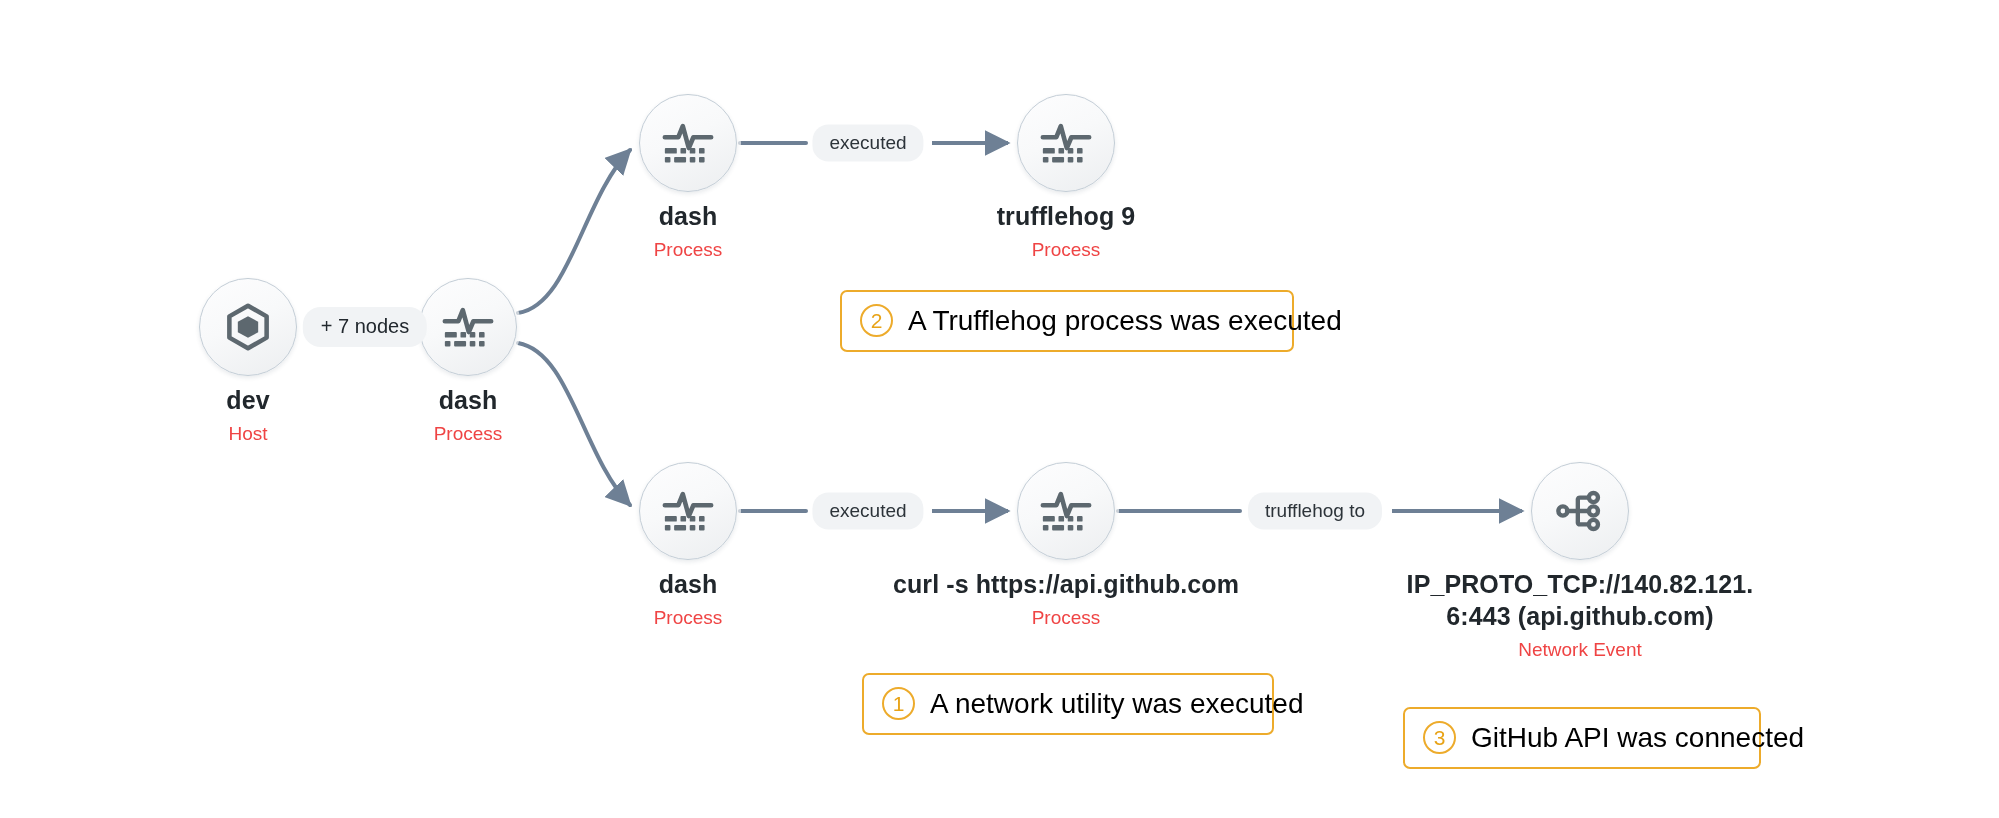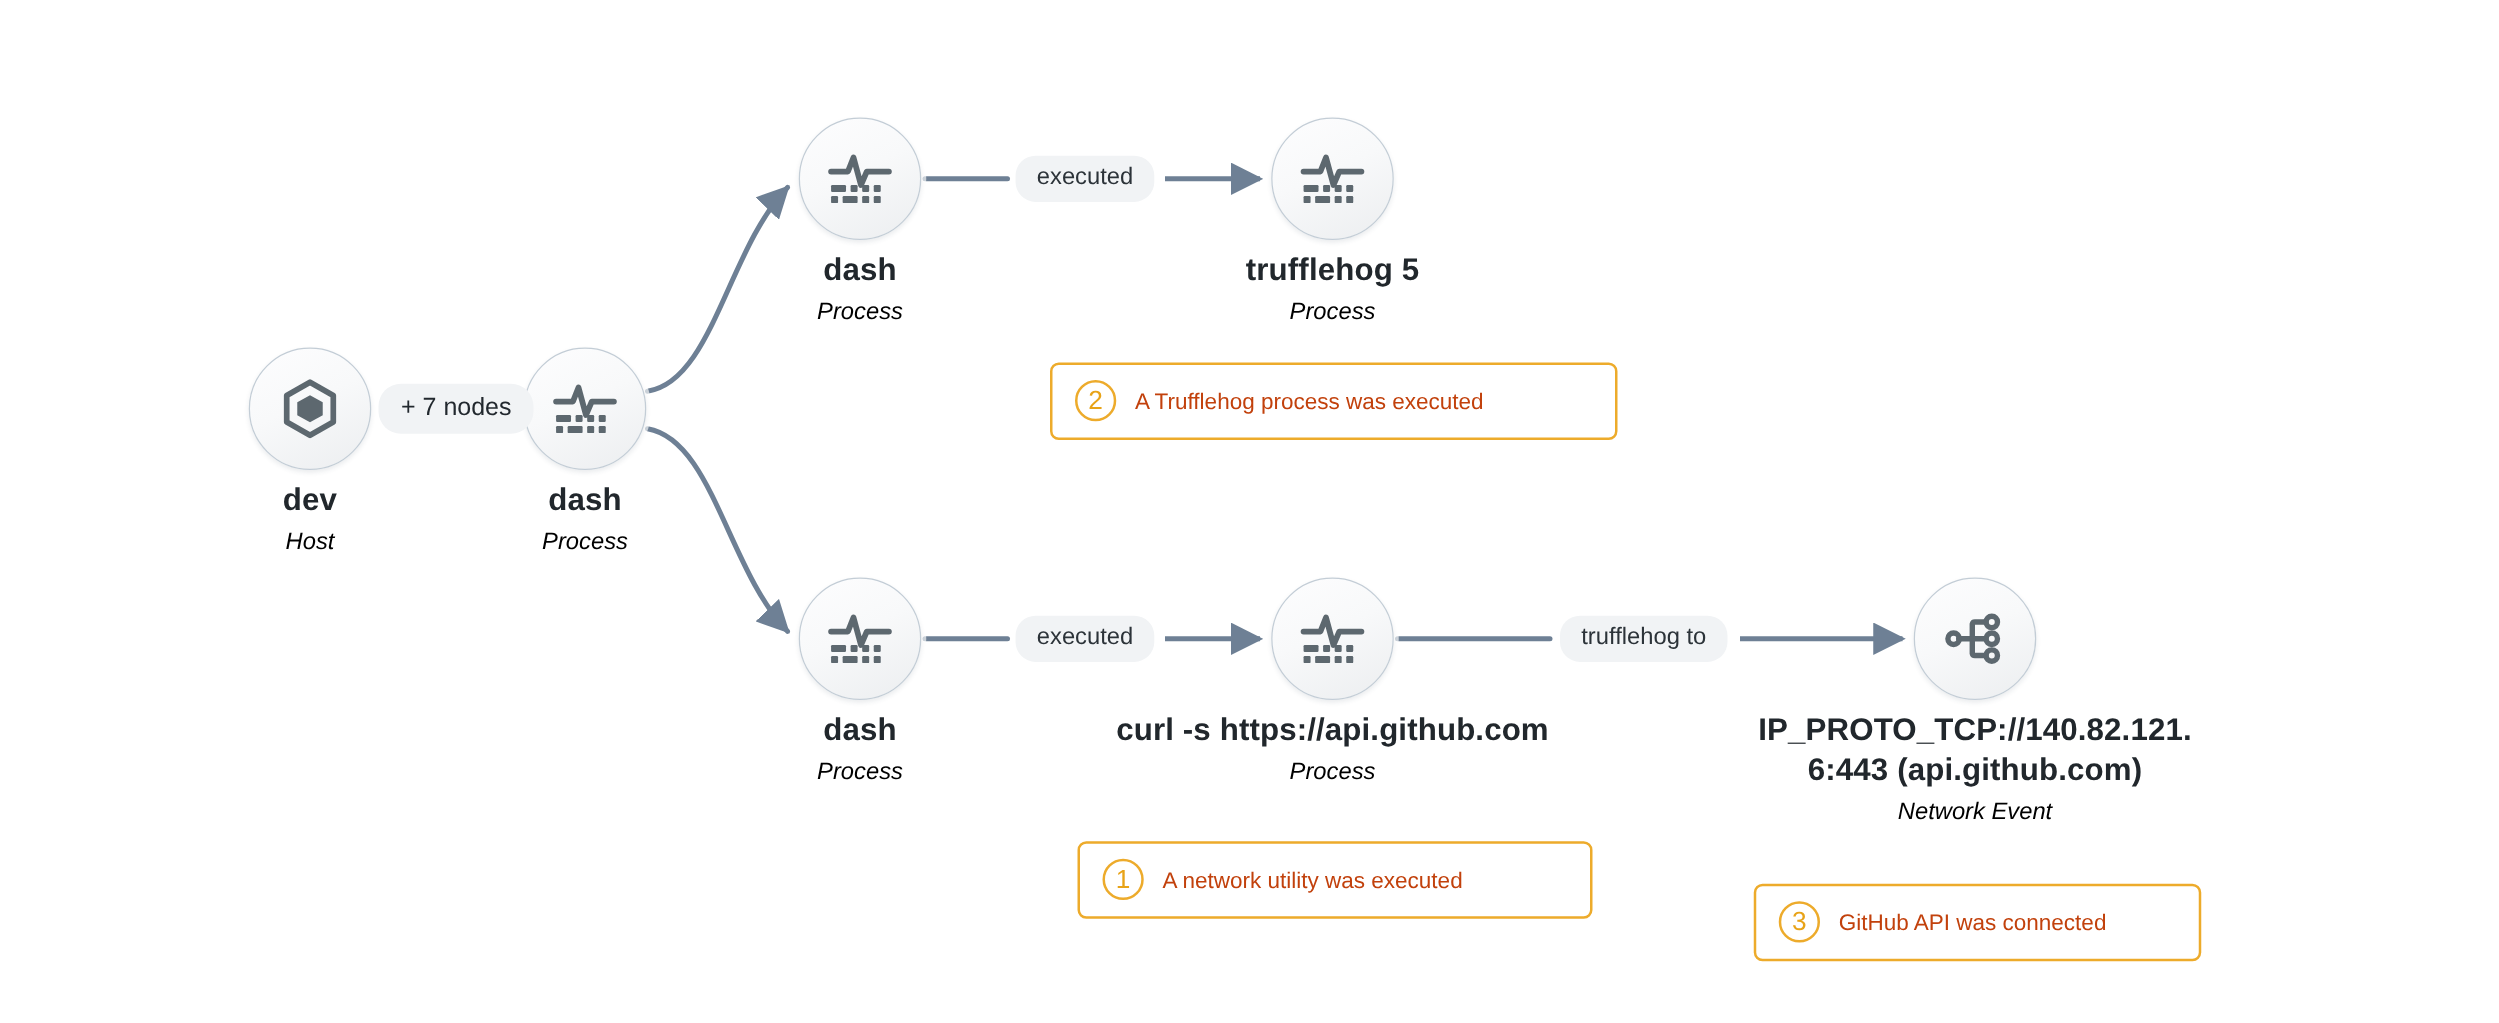--- a/index.html
+++ b/index.html
@@ -25,21 +25,21 @@
   .node .caption{
     position:absolute;left:-190px;top:57px;width:380px;text-align:center;
     pointer-events:none;
   }
   .node .title{
     font-size:25px;color:#21272c;line-height:32px;letter-spacing:.1px;
     white-space:pre-line;
     font-weight:bold;
   }
   .node .subtitle{
-    font-size:19px;color:#000000;line-height:26px;margin-top:5px;font-style:italic;
+    font-size:19px;color:#ef4444;line-height:26px;margin-top:5px;
   }
   .node.narrow .caption{left:-140px;width:280px;}
 
   
   .edge-label{
     position:absolute;transform:translate(-50%,-50%);
     background:#f1f3f5;border-radius:16px;
     padding:8px 17px 9px;font-size:19px;color:#2c3339;white-space:nowrap;
     line-height:20px;
   }
@@ -56,21 +56,21 @@
     border:2px solid #edab2b;border-radius:7px;background:#ffffff;
     display:flex;align-items:center;gap:15px;
     padding:13px 20px 14px 18px;
   }
   .callout .num{
     flex:0 0 auto;width:33px;height:33px;border-radius:50%;
     border:2px solid #edab2b;color:#e8a317;
     font-size:21px;line-height:29px;text-align:center;
     box-sizing:border-box;
   }
-  .callout .ctext{font-size:18px;color:#c2410c;white-space:nowrap;line-height:28px;}
+  .callout .ctext{font-size:28px;color:#000000;white-space:nowrap;line-height:28px;}
 </style>
 </head>
 <body>
 
 <div id="graph">
 
   <svg class="edge-layer" viewBox="0 0 1999 818" width="1999" height="818" xmlns="http://www.w3.org/2000/svg">
     <defs>
       <marker id="arrow" viewBox="0 0 10 10" refX="9" refY="5" markerWidth="6.5" markerHeight="6.5" orient="auto-start-reverse">
         <path d="M 0 0 L 10 5 L 0 10 z" fill="#6e8095"></path>
@@ -167,21 +167,21 @@
           <rect x="14.9" y="14.6" width="2.9" height="2.9" rx="0.5"></rect>
           <rect x="19.7" y="14.6" width="2.9" height="2.9" rx="0.5"></rect>
           <rect x="2" y="19.2" width="2.9" height="2.9" rx="0.5"></rect>
           <rect x="6.8" y="19.2" width="6.2" height="2.9" rx="0.5"></rect>
           <rect x="14.9" y="19.2" width="2.9" height="2.9" rx="0.5"></rect>
           <rect x="19.7" y="19.2" width="2.9" height="2.9" rx="0.5"></rect>
         </g>
       </svg>
     </div>
     <div class="caption">
-      <div class="title">trufflehog 5</div>
+      <div class="title">trufflehog 9</div>
       <div class="subtitle">Process</div>
     </div>
   </div>
 
   <div class="node narrow" style="left:688px;top:511px;">
     <div class="bubble">
       <svg width="54" height="54" viewBox="0 0 28 24">
         <path d="M2 9 H9 L11.3 3.2 L14.4 14.6 L16.8 9 H26" fill="none" stroke="#5d686f" stroke-width="2.4" stroke-linecap="round" stroke-linejoin="round"></path>
         <g fill="#5d686f">
           <rect x="2" y="14.6" width="6.2" height="2.9" rx="0.5"></rect>

